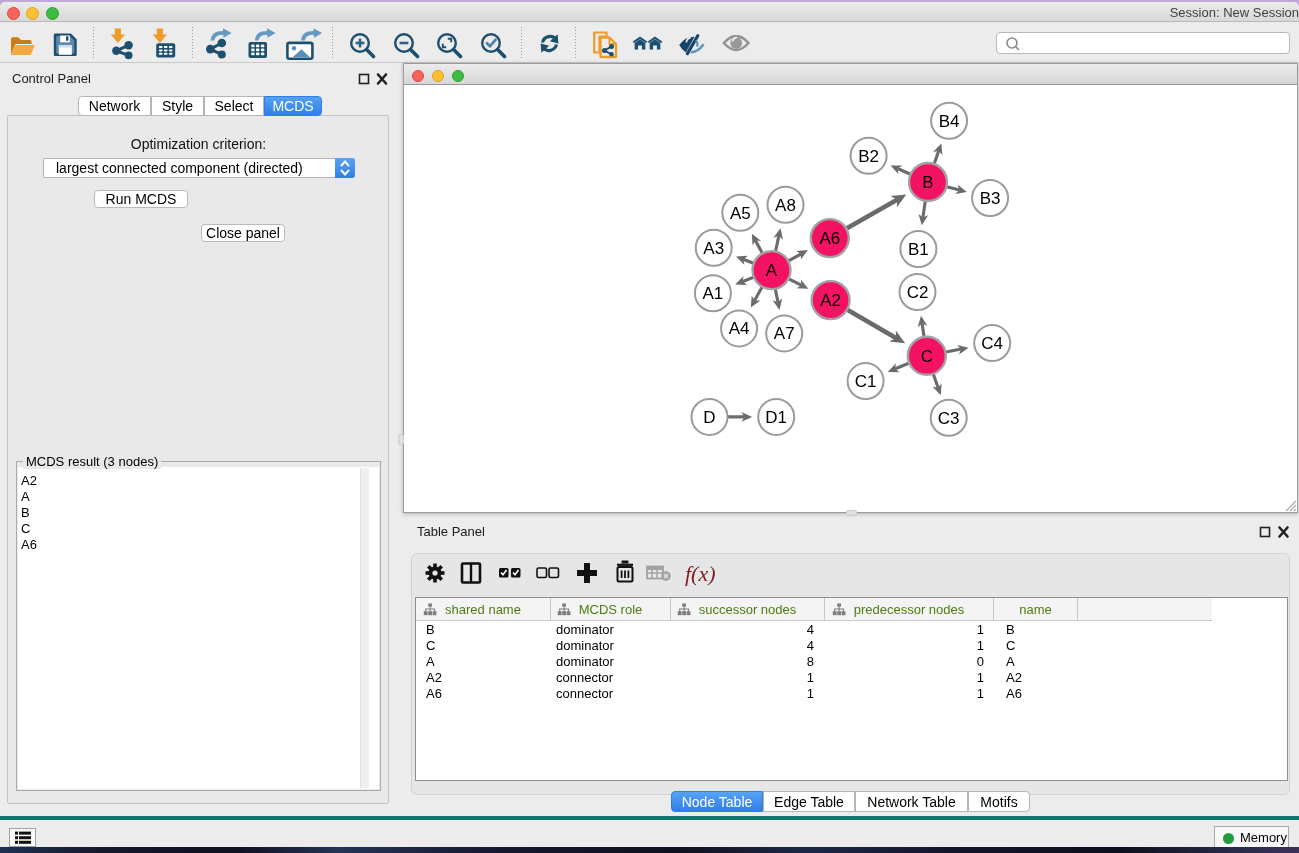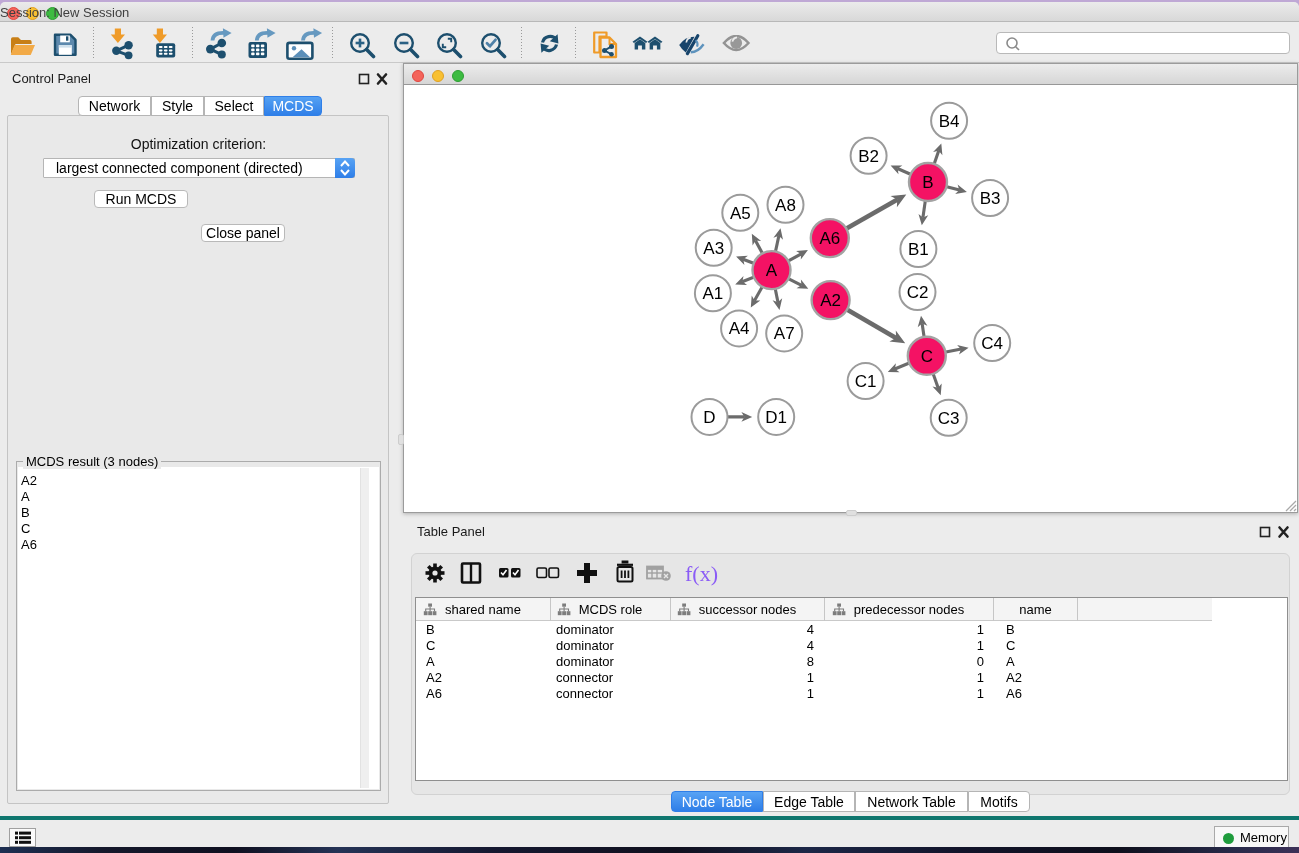--- a/index.html
+++ b/index.html
@@ -7,21 +7,21 @@
 body { font-family:"Liberation Sans", sans-serif; background:#ececec; position:relative; }
 .abs { position:absolute; }
 
 
 #deskTop { left:0; top:0; width:1299px; height:6px; background:#bfa8d5; }
 #titlebar { left:0; top:2px; width:1299px; height:20px;
   background:linear-gradient(#ebebeb,#d8d8d8);
   border-bottom:1px solid #b8b8b8; border-radius:5px 5px 0 0;
   font-size:13px; color:#404040; }
 #titlebar .tl { position:absolute; top:5px; width:13px; height:13px; border-radius:50%; }
-#titleText { position:absolute; top:3px; width:100%; text-align:left; }
+#titleText { position:absolute; top:3px; width:100%; text-align:right; }
 
 
 #toolbar { left:0; top:22px; width:1299px; height:41px; background:#ececec;
   border-bottom:1px solid #c9c9c9; }
 .sep { position:absolute; top:5px; height:31px; width:1px;
   background-image:linear-gradient(#9a9a9a 34%, rgba(0,0,0,0) 0%);
   background-size:1px 3px; }
 #searchbox { position:absolute; left:996px; top:10px; width:294px; height:22px;
   background:#fff; border:1px solid #b9b9b9; border-radius:4px; }
 
@@ -58,21 +58,21 @@
 #netTitleText { position:absolute; top:4px; width:100%; text-align:center; }
 
 
 #tpTitle { left:417px; top:524px; font-size:13px; color:#1a1a1a; }
 #tpBox { left:411px; top:553px; width:879px; height:242px; background:#e6e6e6;
   border:1px solid #d2d2d2; border-radius:6px; }
 #tpToolbar { left:413px; top:553px; width:875px; height:44px; }
 #tblArea { left:415px; top:597px; width:873px; height:184px; background:#fff;
   border:1px solid #8f8f8f; }
 #tblHeader { left:0px; top:0px; width:796px; height:23px; background:#f4f4f4;
-  border-bottom:1px solid #c9c9c9; font-size:13px; color:#000000; }
+  border-bottom:1px solid #c9c9c9; font-size:13px; color:#4d7c0f; }
 .th { position:absolute; top:0; height:23px; line-height:23px; text-align:center;
   border-right:1px solid #c6c6c6; }
 .row { position:absolute; left:0; width:871px; height:16px; font-size:13px; color:#000; }
 .cell { position:absolute; top:0; height:16px; line-height:16px; }
 
 
 .btab { position:absolute; top:791px; height:21px; line-height:20px; text-align:center;
   font-size:14px; background:#fff; border:1px solid #b5b5b5; color:#000; }
 
 
@@ -407,21 +407,21 @@
       <g transform="translate(246,20)" opacity="0.55">
         <rect x="-12" y="-6.5" width="16" height="12" fill="none" stroke="#6a6a6a" stroke-width="1.8"></rect>
         <rect x="-12" y="-6.5" width="16" height="3.4" fill="#6a6a6a"></rect>
         <line x1="-7" y1="-6.5" x2="-7" y2="5.5" stroke="#6a6a6a" stroke-width="1.4"></line>
         <line x1="-2" y1="-6.5" x2="-2" y2="5.5" stroke="#6a6a6a" stroke-width="1.4"></line>
         <line x1="-12" y1="0" x2="4" y2="0" stroke="#6a6a6a" stroke-width="1.4"></line>
         <circle cx="7" cy="3" r="4.8" fill="#6a6a6a"></circle>
         <path d="M5 1 L9 5 M9 1 L5 5" stroke="#e7e7e7" stroke-width="1.4"></path>
       </g>
     </svg>
-    <span style="position:absolute;left:272px;top:8px;font-family:'Liberation Serif',serif;font-size:22px;color:#8b5cf6;">f(x)</span>
+    <span style="position:absolute;left:272px;top:8px;font-family:'Liberation Serif',serif;font-style:italic;font-size:22px;color:#7f1d1d;">f(x)</span>
 </div>
 <div class="abs" id="tblArea">
   <div id="tblHeader">
     <div class="th" style="left:0; width:135px;"><svg style="position:absolute;left:7px;top:5px" width="14" height="13">
           <rect x="5.2" y="0.5" width="3.8" height="3.2" fill="#7d7d7d"></rect>
           <rect x="0.8" y="8.2" width="3.8" height="4" fill="#7d7d7d"></rect>
           <rect x="5.2" y="8.2" width="3.8" height="4" fill="#7d7d7d"></rect>
           <rect x="9.6" y="8.2" width="3.8" height="4" fill="#7d7d7d"></rect>
           <path d="M7.1 3.7 V8.2 M2.7 8.2 V6 H11.5 V8.2" fill="none" stroke="#7d7d7d" stroke-width="1.1"></path>
         </svg>shared name</div>

